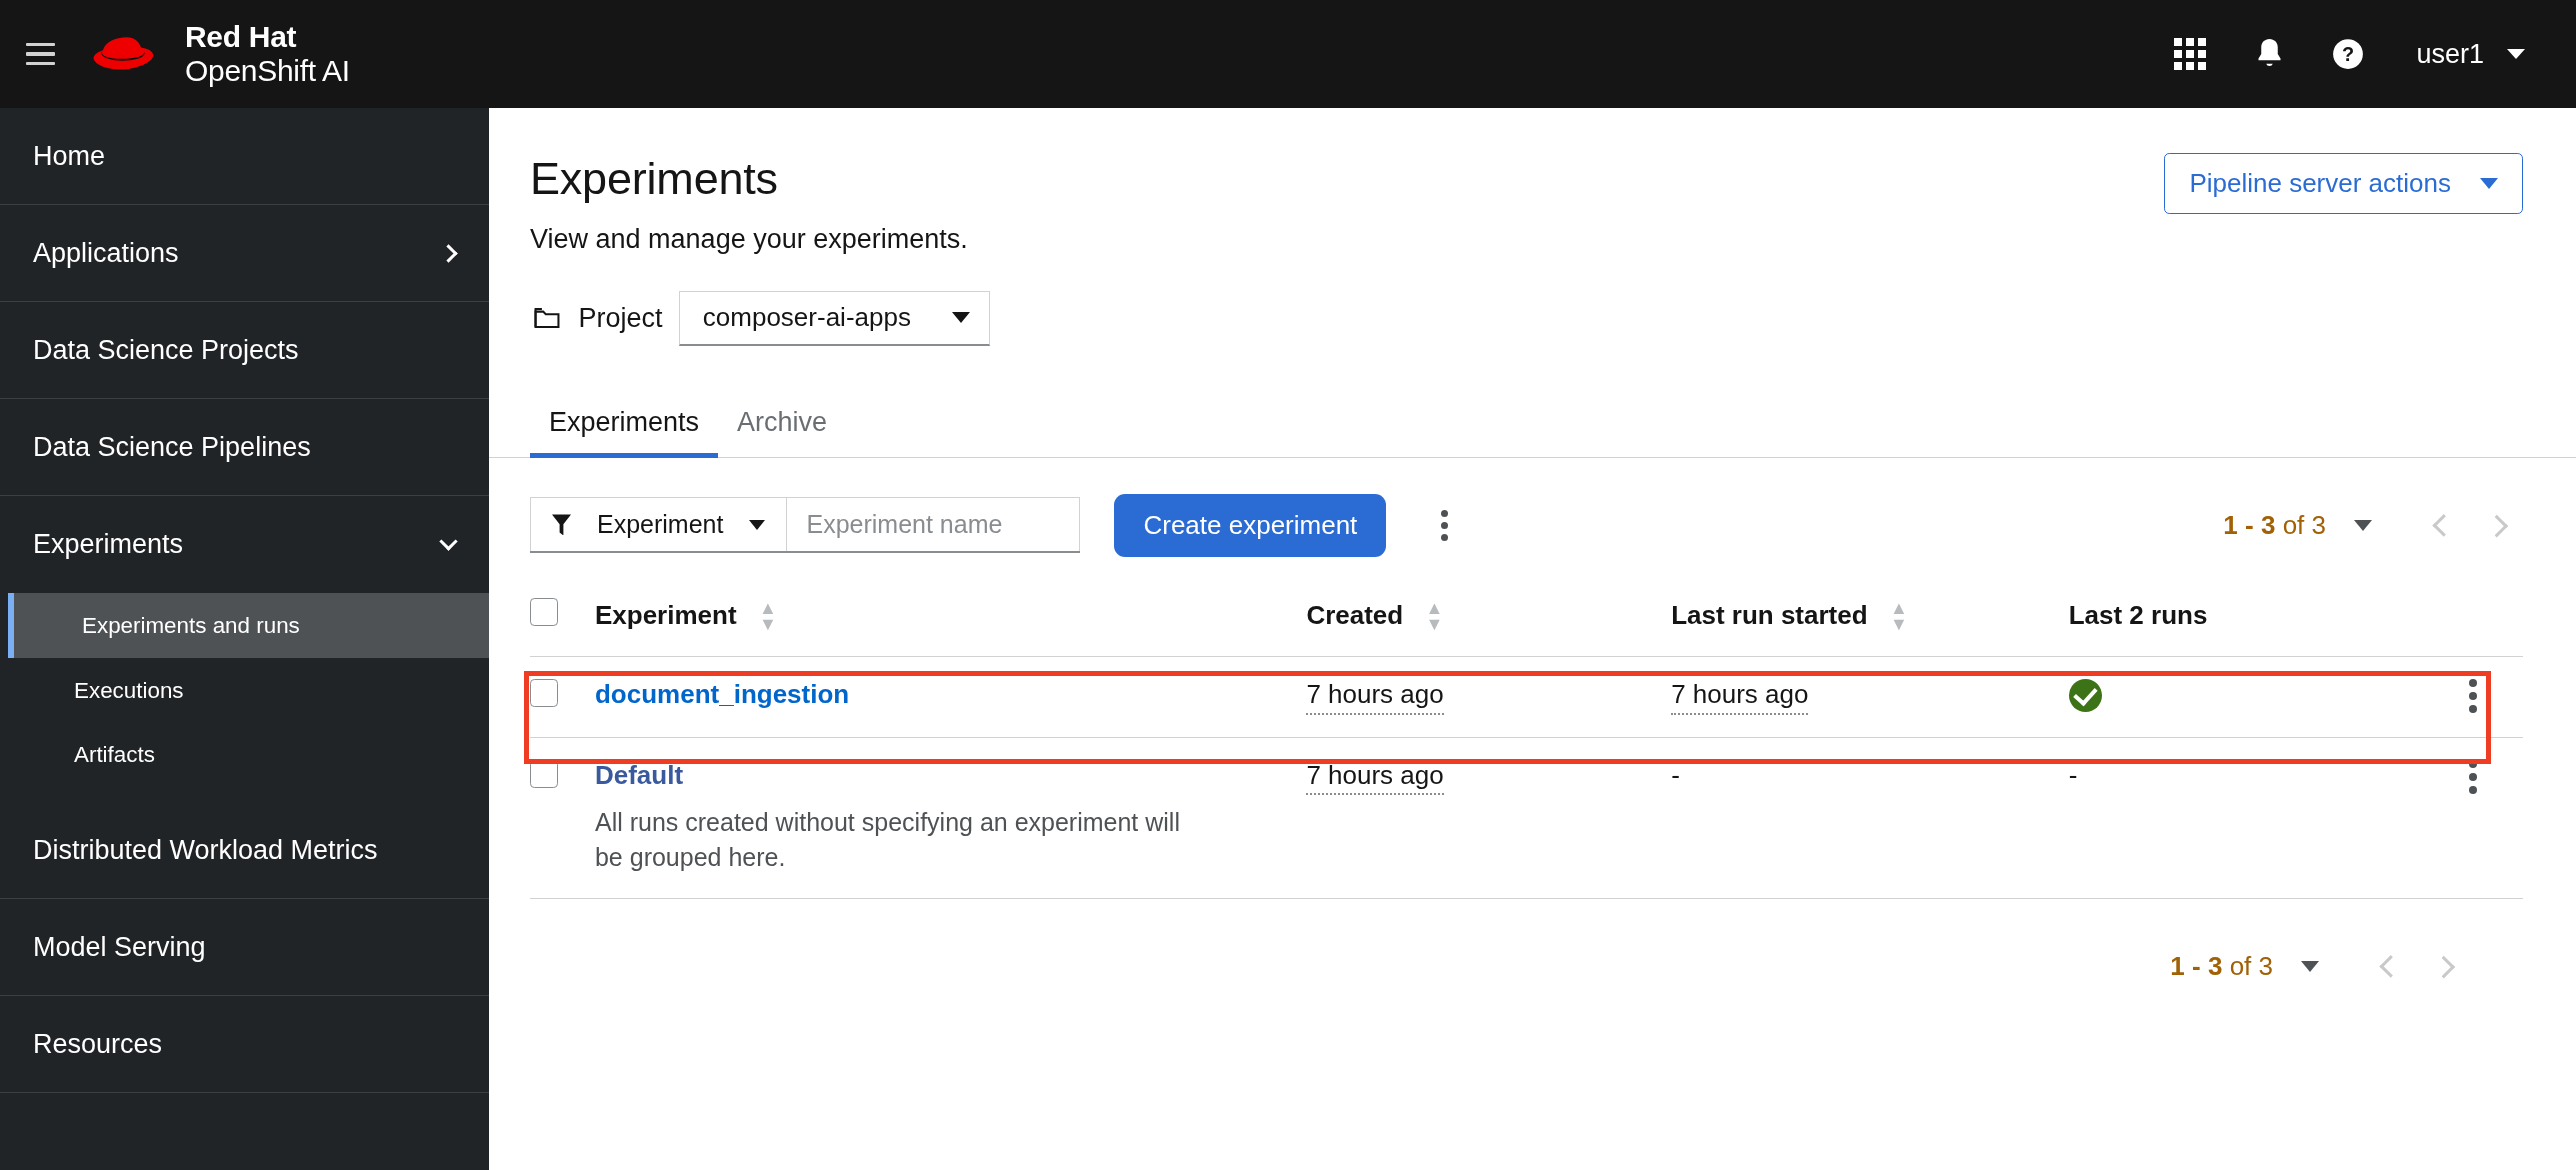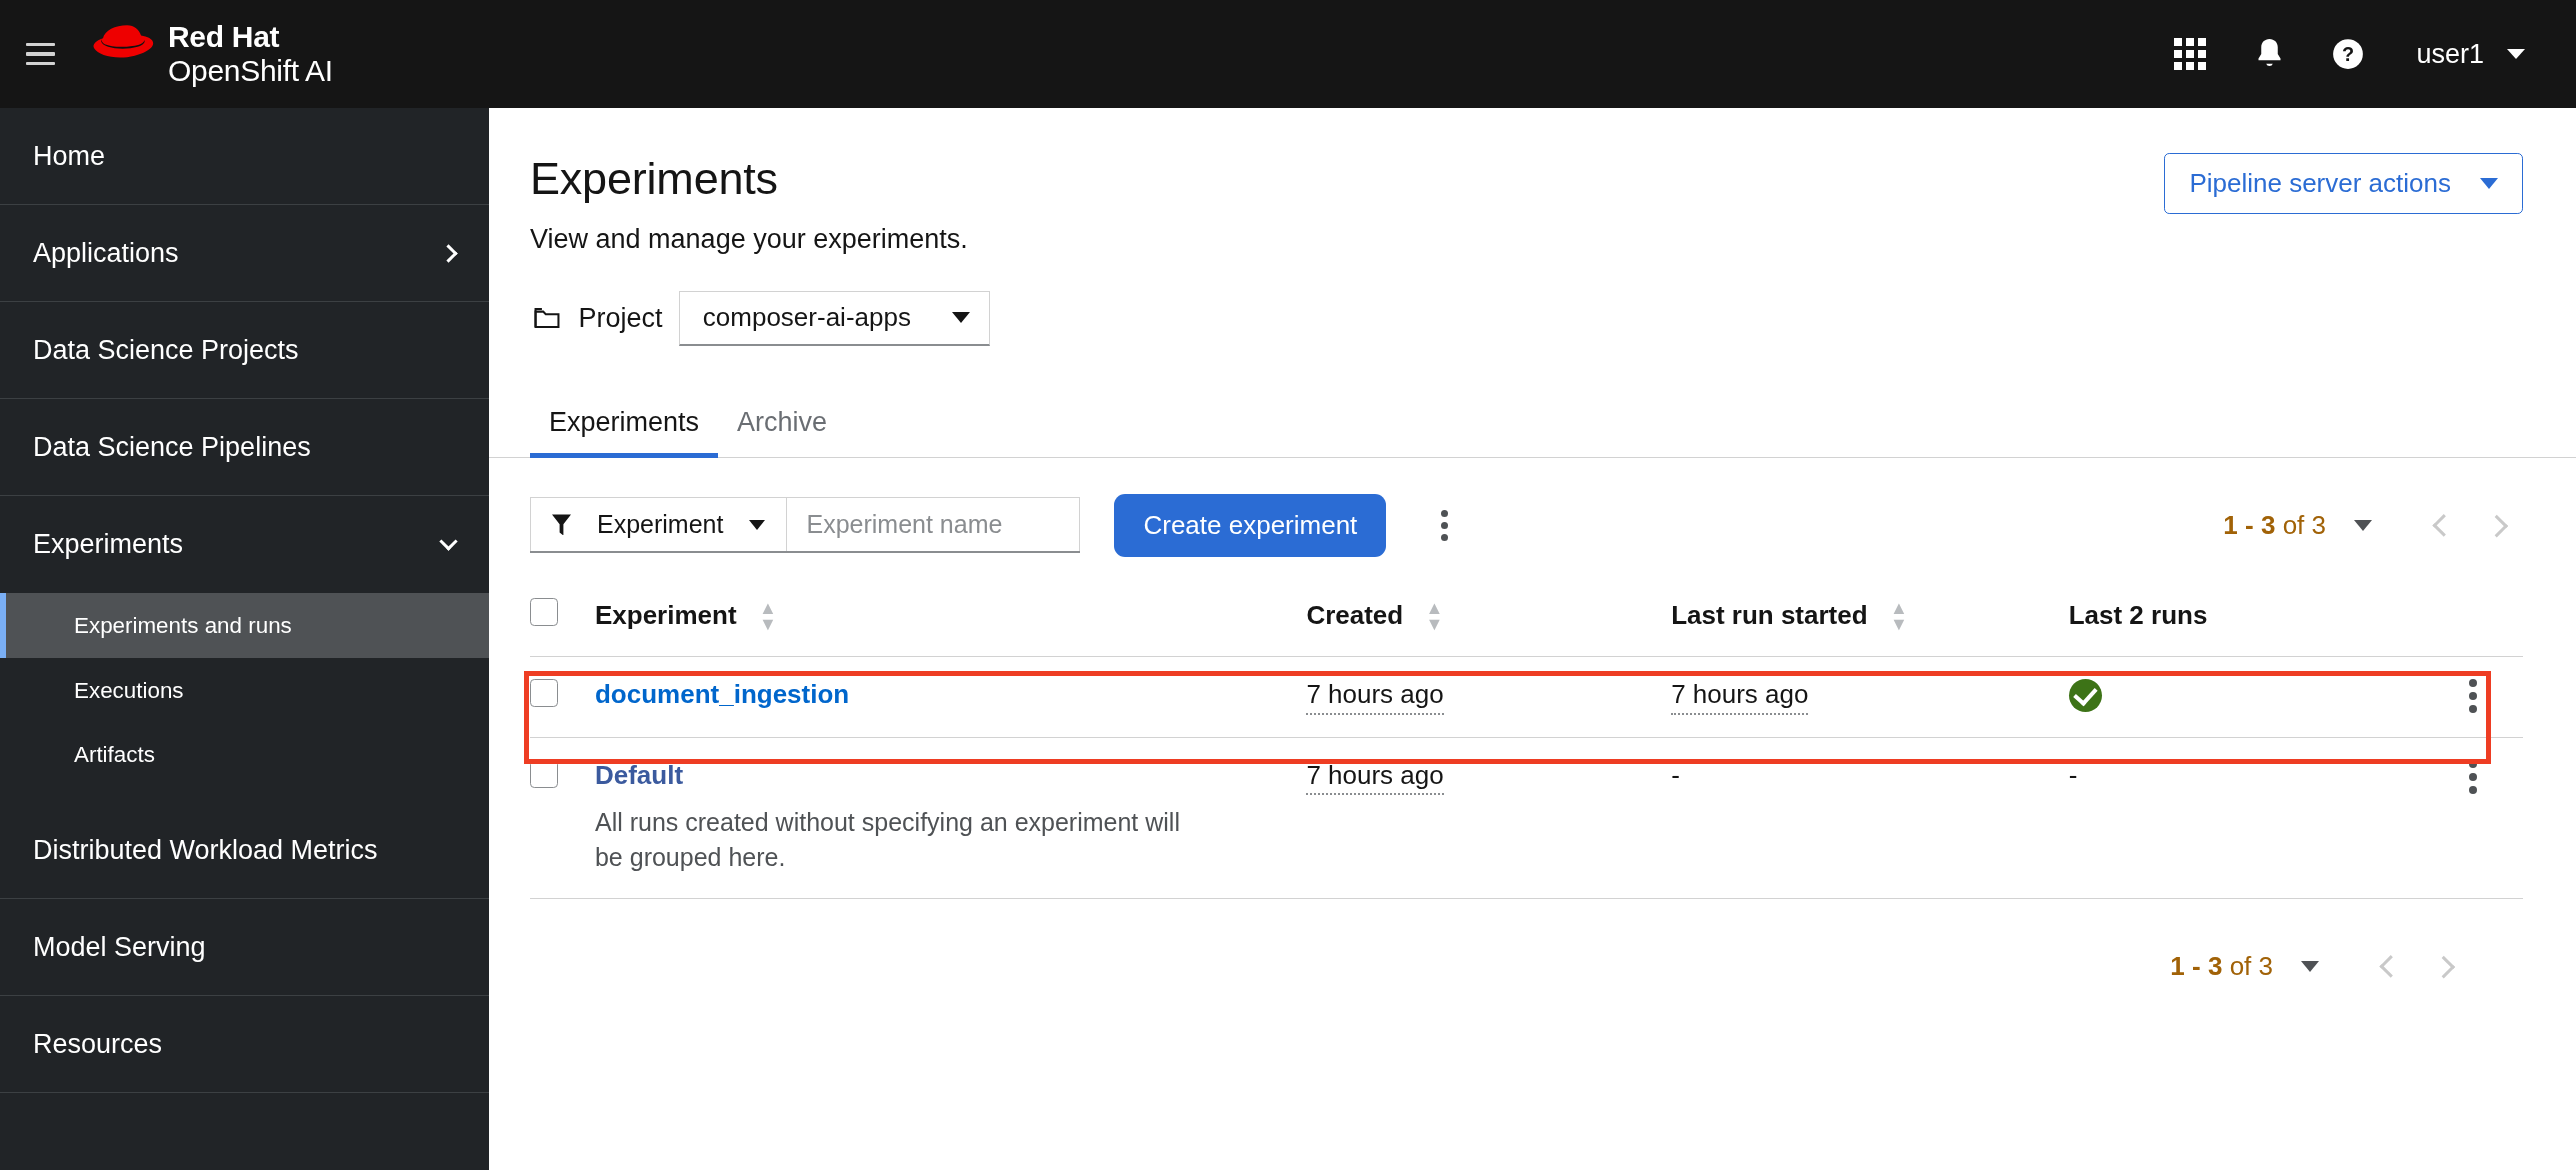--- a/index.html
+++ b/index.html
@@ -17,21 +17,21 @@
     background: #151515;
     display: flex; align-items: center;
   }
   .hamburger {
     width: 29px; height: 22.4px;
     margin-left: 26px; margin-right: 34px;
     display: flex; flex-direction: column; justify-content: space-between;
     cursor: pointer;
   }
   .hamburger span { display: block; height: 3.4px; background: #d2d2d2; border-radius: 0.9px; }
-  .brand { display: flex; gap: 13px; }
+  .brand { display: flex; align-items: center; gap: 30px; }
   .brand-text { display: flex; flex-direction: column; line-height: 1.12; }
   .brand-line1 { color: #fff; font-size: 30px; font-weight: 700; letter-spacing: -0.3px; }
   .brand-line2 { color: #fff; font-size: 30px; font-weight: 400; letter-spacing: -0.3px; }
   .masthead-right {
     margin-left: auto; display: flex; align-items: center;
     gap: 0; padding-right: 36px;
   }
   .mh-icon {
     width: 79px; height: 79px;
     display: flex; align-items: center; justify-content: center;
@@ -62,21 +62,21 @@
     display: flex; align-items: center;
     padding: 0 34px 0 33px;
     color: #fff; font-size: 27px;
     border-bottom: 1.7px solid #3c4043;
     cursor: pointer;
   }
   .nav-item.sub {
     height: 65px; font-size: 22.4px;
     padding-left: 74px; border-bottom: none;
   }
-  .nav-item.sub.active { background: #4f5255; }
+  .nav-item.sub.active { background: #4f5255; margin-left: 8px; }
   .nav-item.sub.active::before {
     content: ""; position: absolute; left: 0; top: 0;
     width: 6px; height: 100%; background: #7aaff5;
   }
   .nav-group-end { border-bottom: 1.7px solid #3c4043; }
   .chev {
     margin-left: auto;
     width: 13px; height: 13px;
     border-right: 3.4px solid #fff; border-bottom: 3.4px solid #fff;
   }

